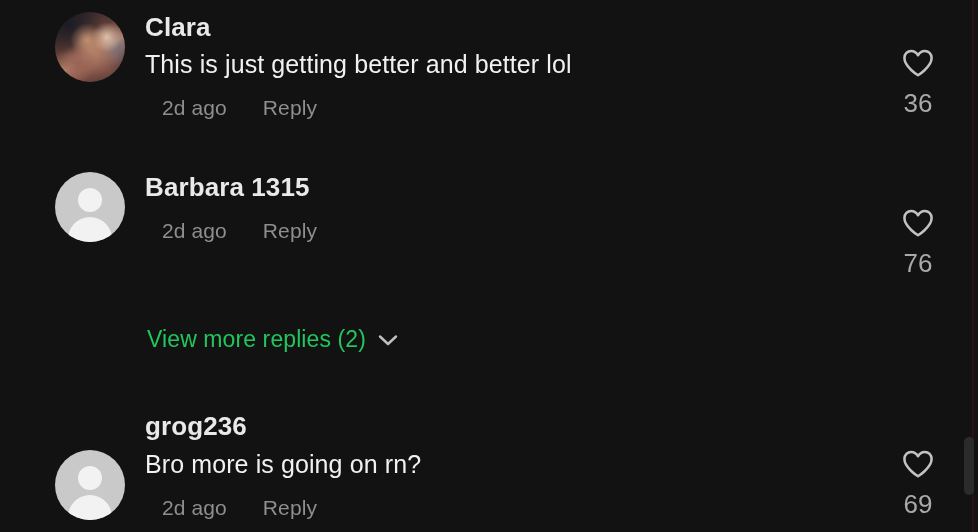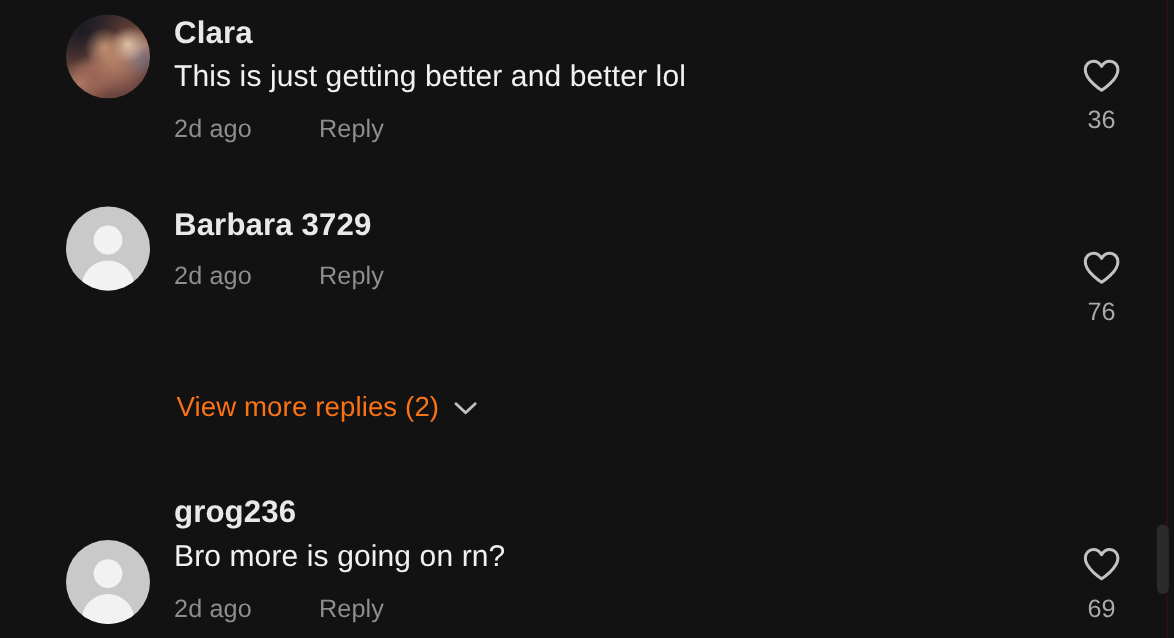--- a/index.html
+++ b/index.html
@@ -107,21 +107,22 @@
     color: #f1f1f1;
     line-height: 1.25;
     margin-top: 6px;
     letter-spacing: 0.1px;
   }
 
   .meta-row {
     display: flex;
     align-items: center;
     margin-top: 15px;
-    gap: 56px;
+    gap: 36px;
+    margin-left: 17px;
   }
   .meta-time, .meta-reply {
     font-size: 21px;
     color: #8e8e8e;
     line-height: 1.2;
     letter-spacing: 0.1px;
   }
   .meta-reply {
     cursor: pointer;
   }
@@ -135,36 +136,36 @@
     align-items: center;
     padding-top: 48px;
   }
   .heart-icon {
     width: 32px;
     height: 30px;
     display: block;
   }
   .like-count {
     margin-top: 10px;
-    font-size: 21px;
+    font-size: 26px;
     color: #a9a9a9;
     line-height: 1.2;
   }
 
   
   .view-more {
     display: flex;
     align-items: center;
     gap: 12px;
     padding-left: 147px;
     cursor: pointer;
   }
   .view-more-label {
     font-size: 23px;
-    color: #f97316;
+    color: #22c55e;
     letter-spacing: 0.1px;
     line-height: 1.2;
   }
   .chevron-icon {
     width: 20px;
     height: 13px;
     display: block;
   }
 
   
@@ -220,21 +221,21 @@
       </div>
     </div>
 
     <div class="comment" style="height:150px;">
       <div class="avatar default">
         <div class="head"></div>
         <div class="body"></div>
       </div>
 
       <div class="body-col">
-        <div class="username">Barbara 3729</div>
+        <div class="username">Barbara 1315</div>
         <div class="meta-row">
           <span class="meta-time">2d ago</span>
           <span class="meta-reply">Reply</span>
         </div>
       </div>
 
       <div class="like-col">
         <svg class="heart-icon" viewBox="0 0 24 22" fill="none">
           <path d="M12 20.2 C12 20.2 1.8 13.9 1.8 7.3 C1.8 4.2 4.1 2 6.9 2 C9.0 2 10.9 3.3 12 5.2 C13.1 3.3 15.0 2 17.1 2 C19.9 2 22.2 4.2 22.2 7.3 C22.2 13.9 12 20.2 12 20.2 Z" stroke="#c2c2c2" stroke-width="1.9" stroke-linejoin="round"></path>
         </svg>

